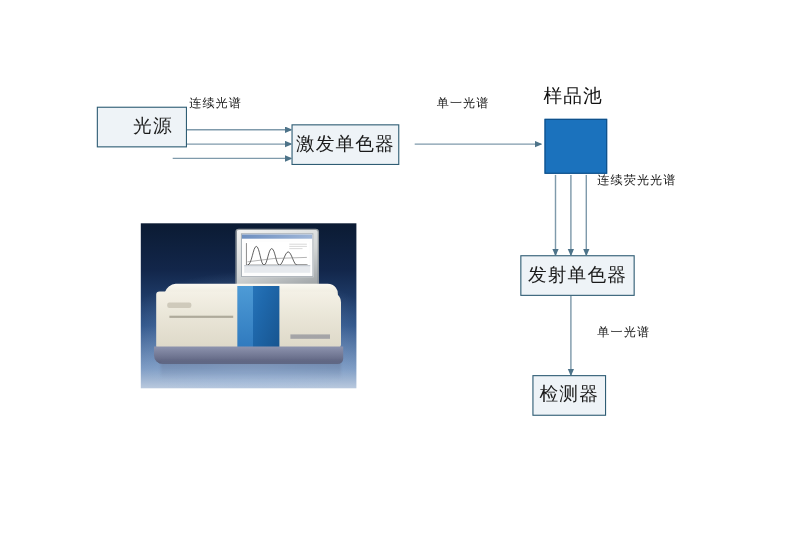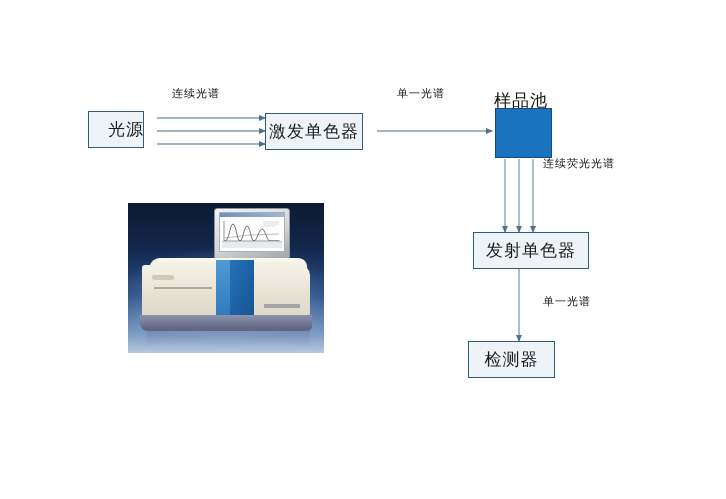--- a/index.html
+++ b/index.html
@@ -252,36 +252,36 @@
       <line x1="505" y1="159" x2="505" y2="232" marker-end="url(#ahd)"></line>
       <line x1="519" y1="159" x2="519" y2="232" marker-end="url(#ahd)"></line>
       <line x1="533" y1="159" x2="533" y2="232" marker-end="url(#ahd)"></line>
     </g>
 
     <g stroke="#7f9aab" stroke-width="1.3" fill="none">
       <line x1="519" y1="269" x2="519" y2="341" marker-end="url(#ahd)"></line>
     </g>
   </svg>
 
-  <div class="node" style="left:88px; top:111px; width:56px; height:37px;padding-left:20px;">
+  <div class="node" style="left:88px; top:97px; width:82px; height:37px;padding-left:20px;">
     <span class="node-label">光源</span>
   </div>
 
   <div class="node" style="left:265px; top:113px; width:98px; height:37px;">
     <span class="node-label">激发单色器</span>
   </div>
 
-  <div class="title-label" style="left:494px; top:80px;margin-top:12px;">样品池</div>
+  <div class="title-label" style="left:494px; top:80px;">样品池</div>
   <div class="cell-box" style="left:495px; top:108px; width:57px; height:50px;"></div>
 
-  <div class="node" style="left:473px; top:232px; width:116px; height:37px;">
+  <div class="node" style="left:473px; top:232px; width:104px; height:37px;">
     <span class="node-label">发射单色器</span>
   </div>
 
-  <div class="node" style="left:468px; top:341px; width:87px; height:37px;text-align:right;">
+  <div class="node" style="left:484px; top:341px; width:67px; height:37px;text-align:right;">
     <span class="node-label">检测器</span>
   </div>
 
   <div class="flow-label" style="left:172px; top:88px;">连续光谱</div>
 
   <div class="flow-label" style="left:397px; top:88px;">单一光谱</div>
 
   <div class="flow-label" style="left:543px; top:158px;">连续荧光光谱</div>
 
   <div class="flow-label" style="left:543px; top:296px;">单一光谱</div>

